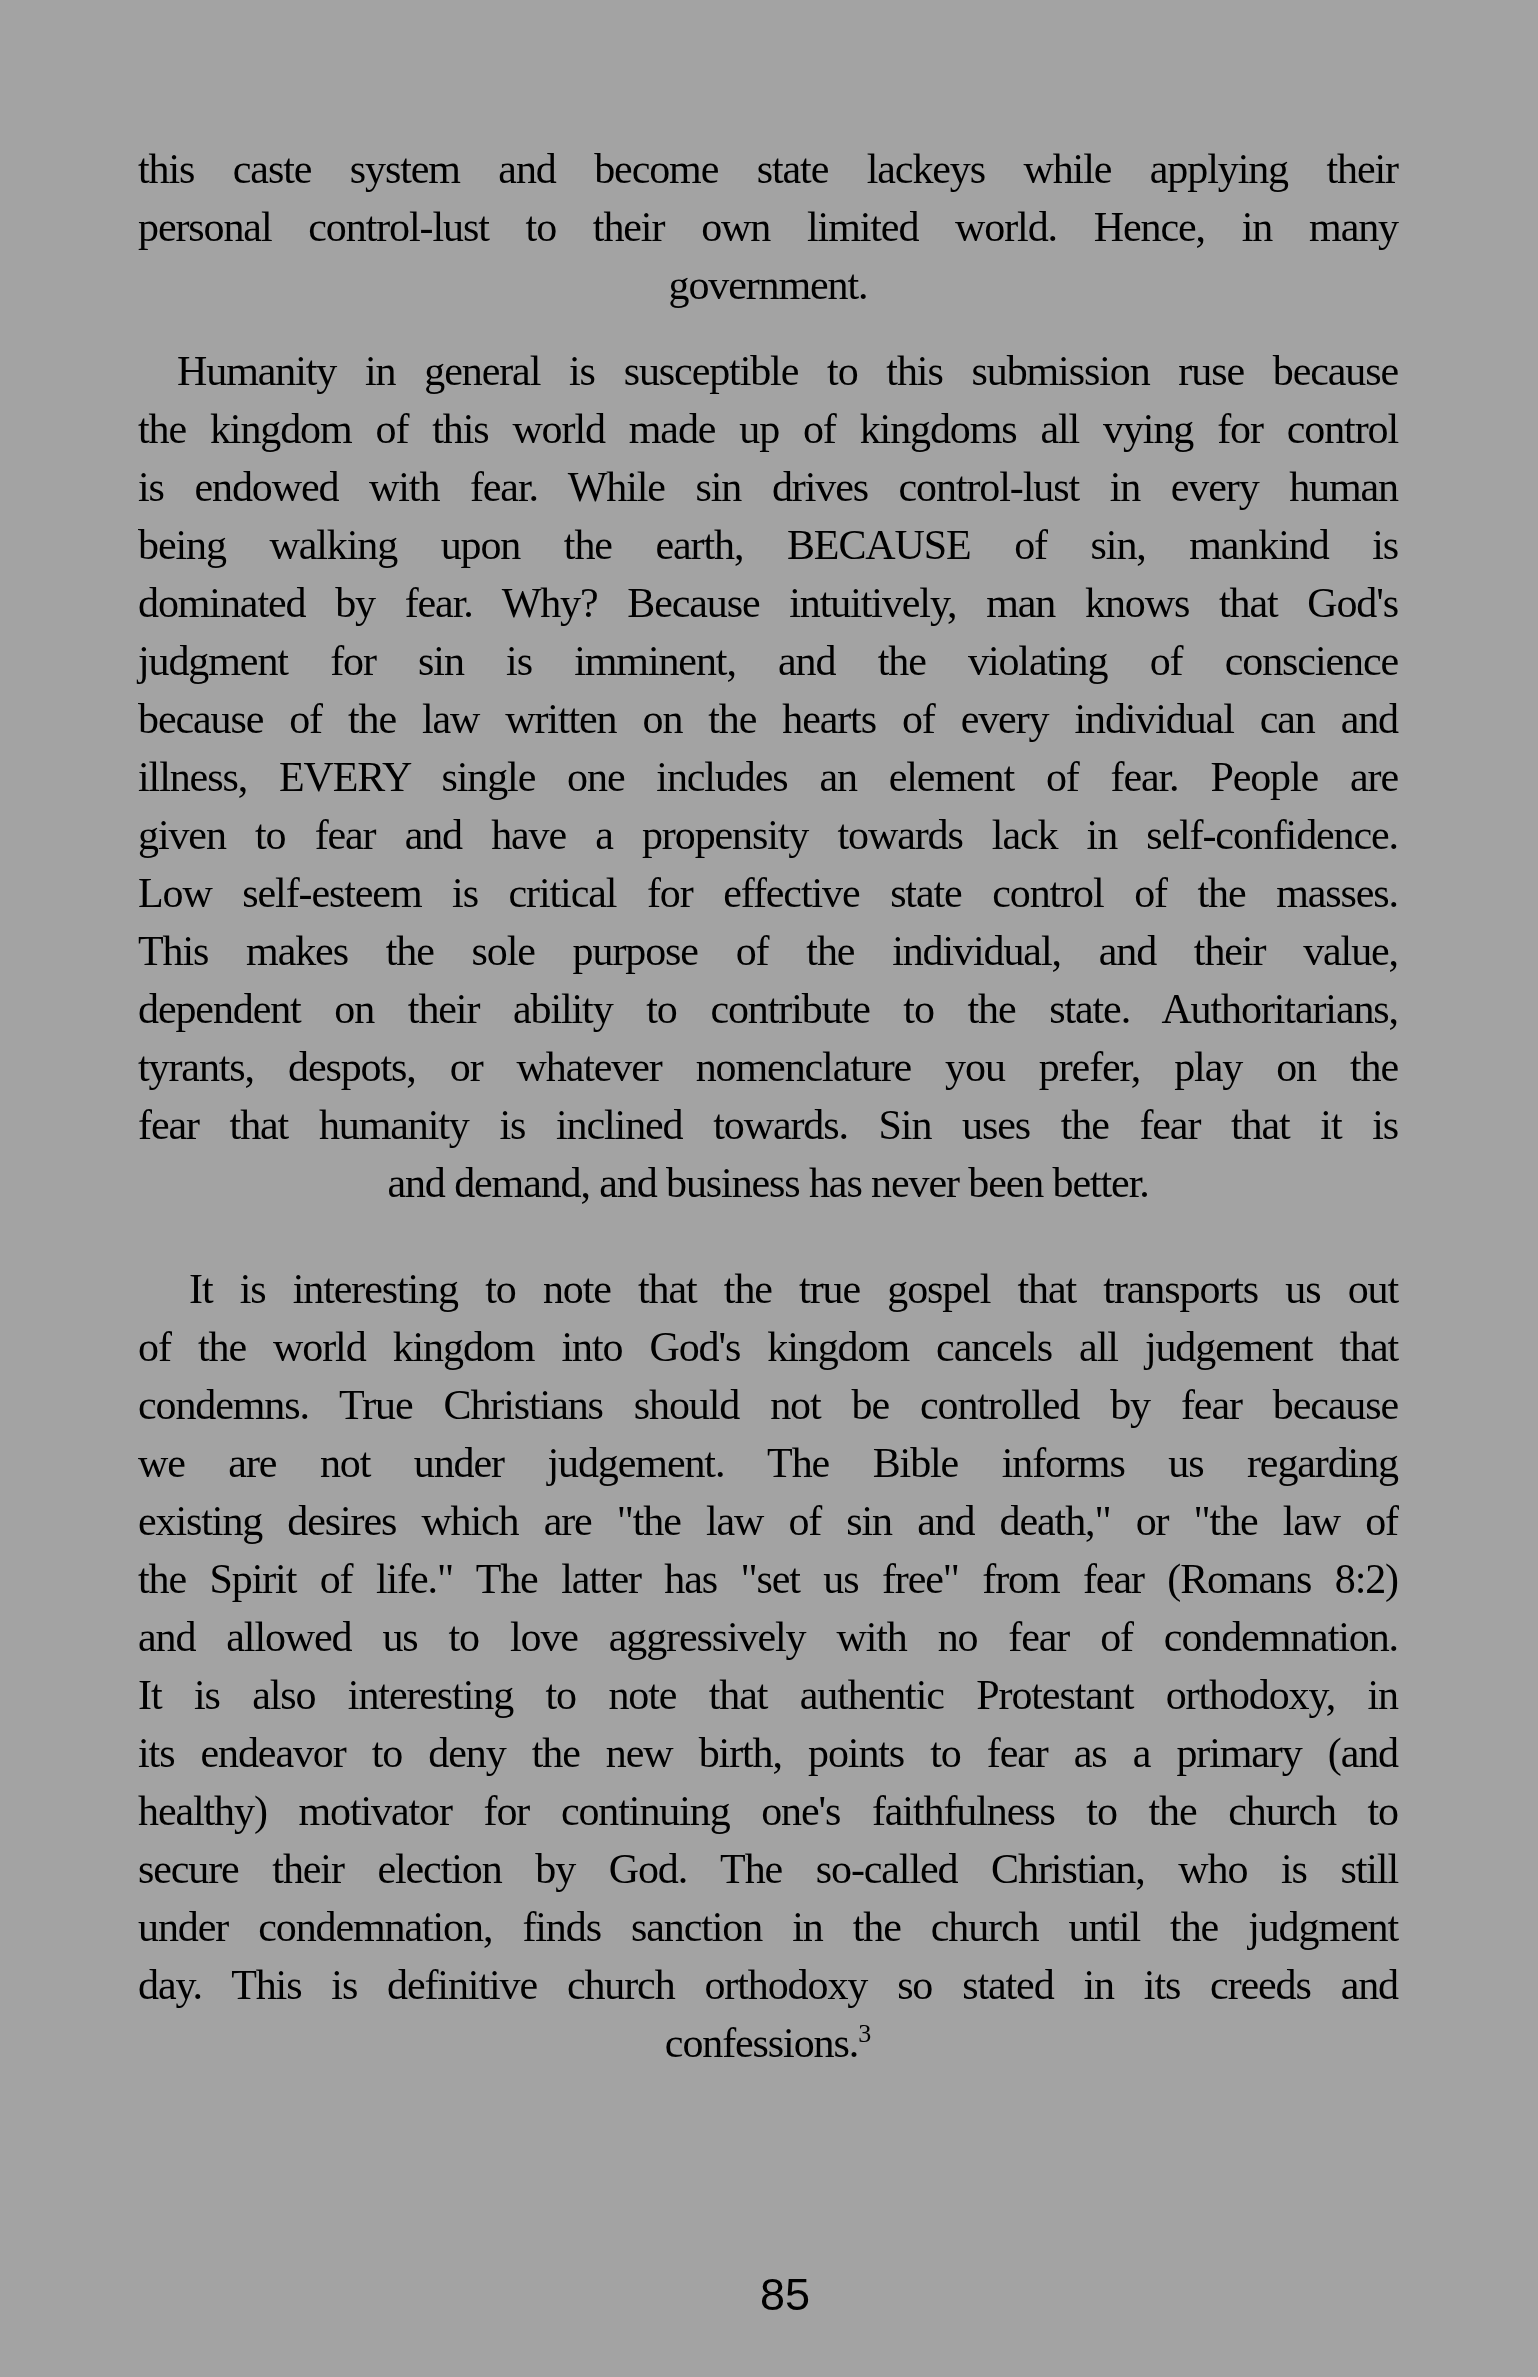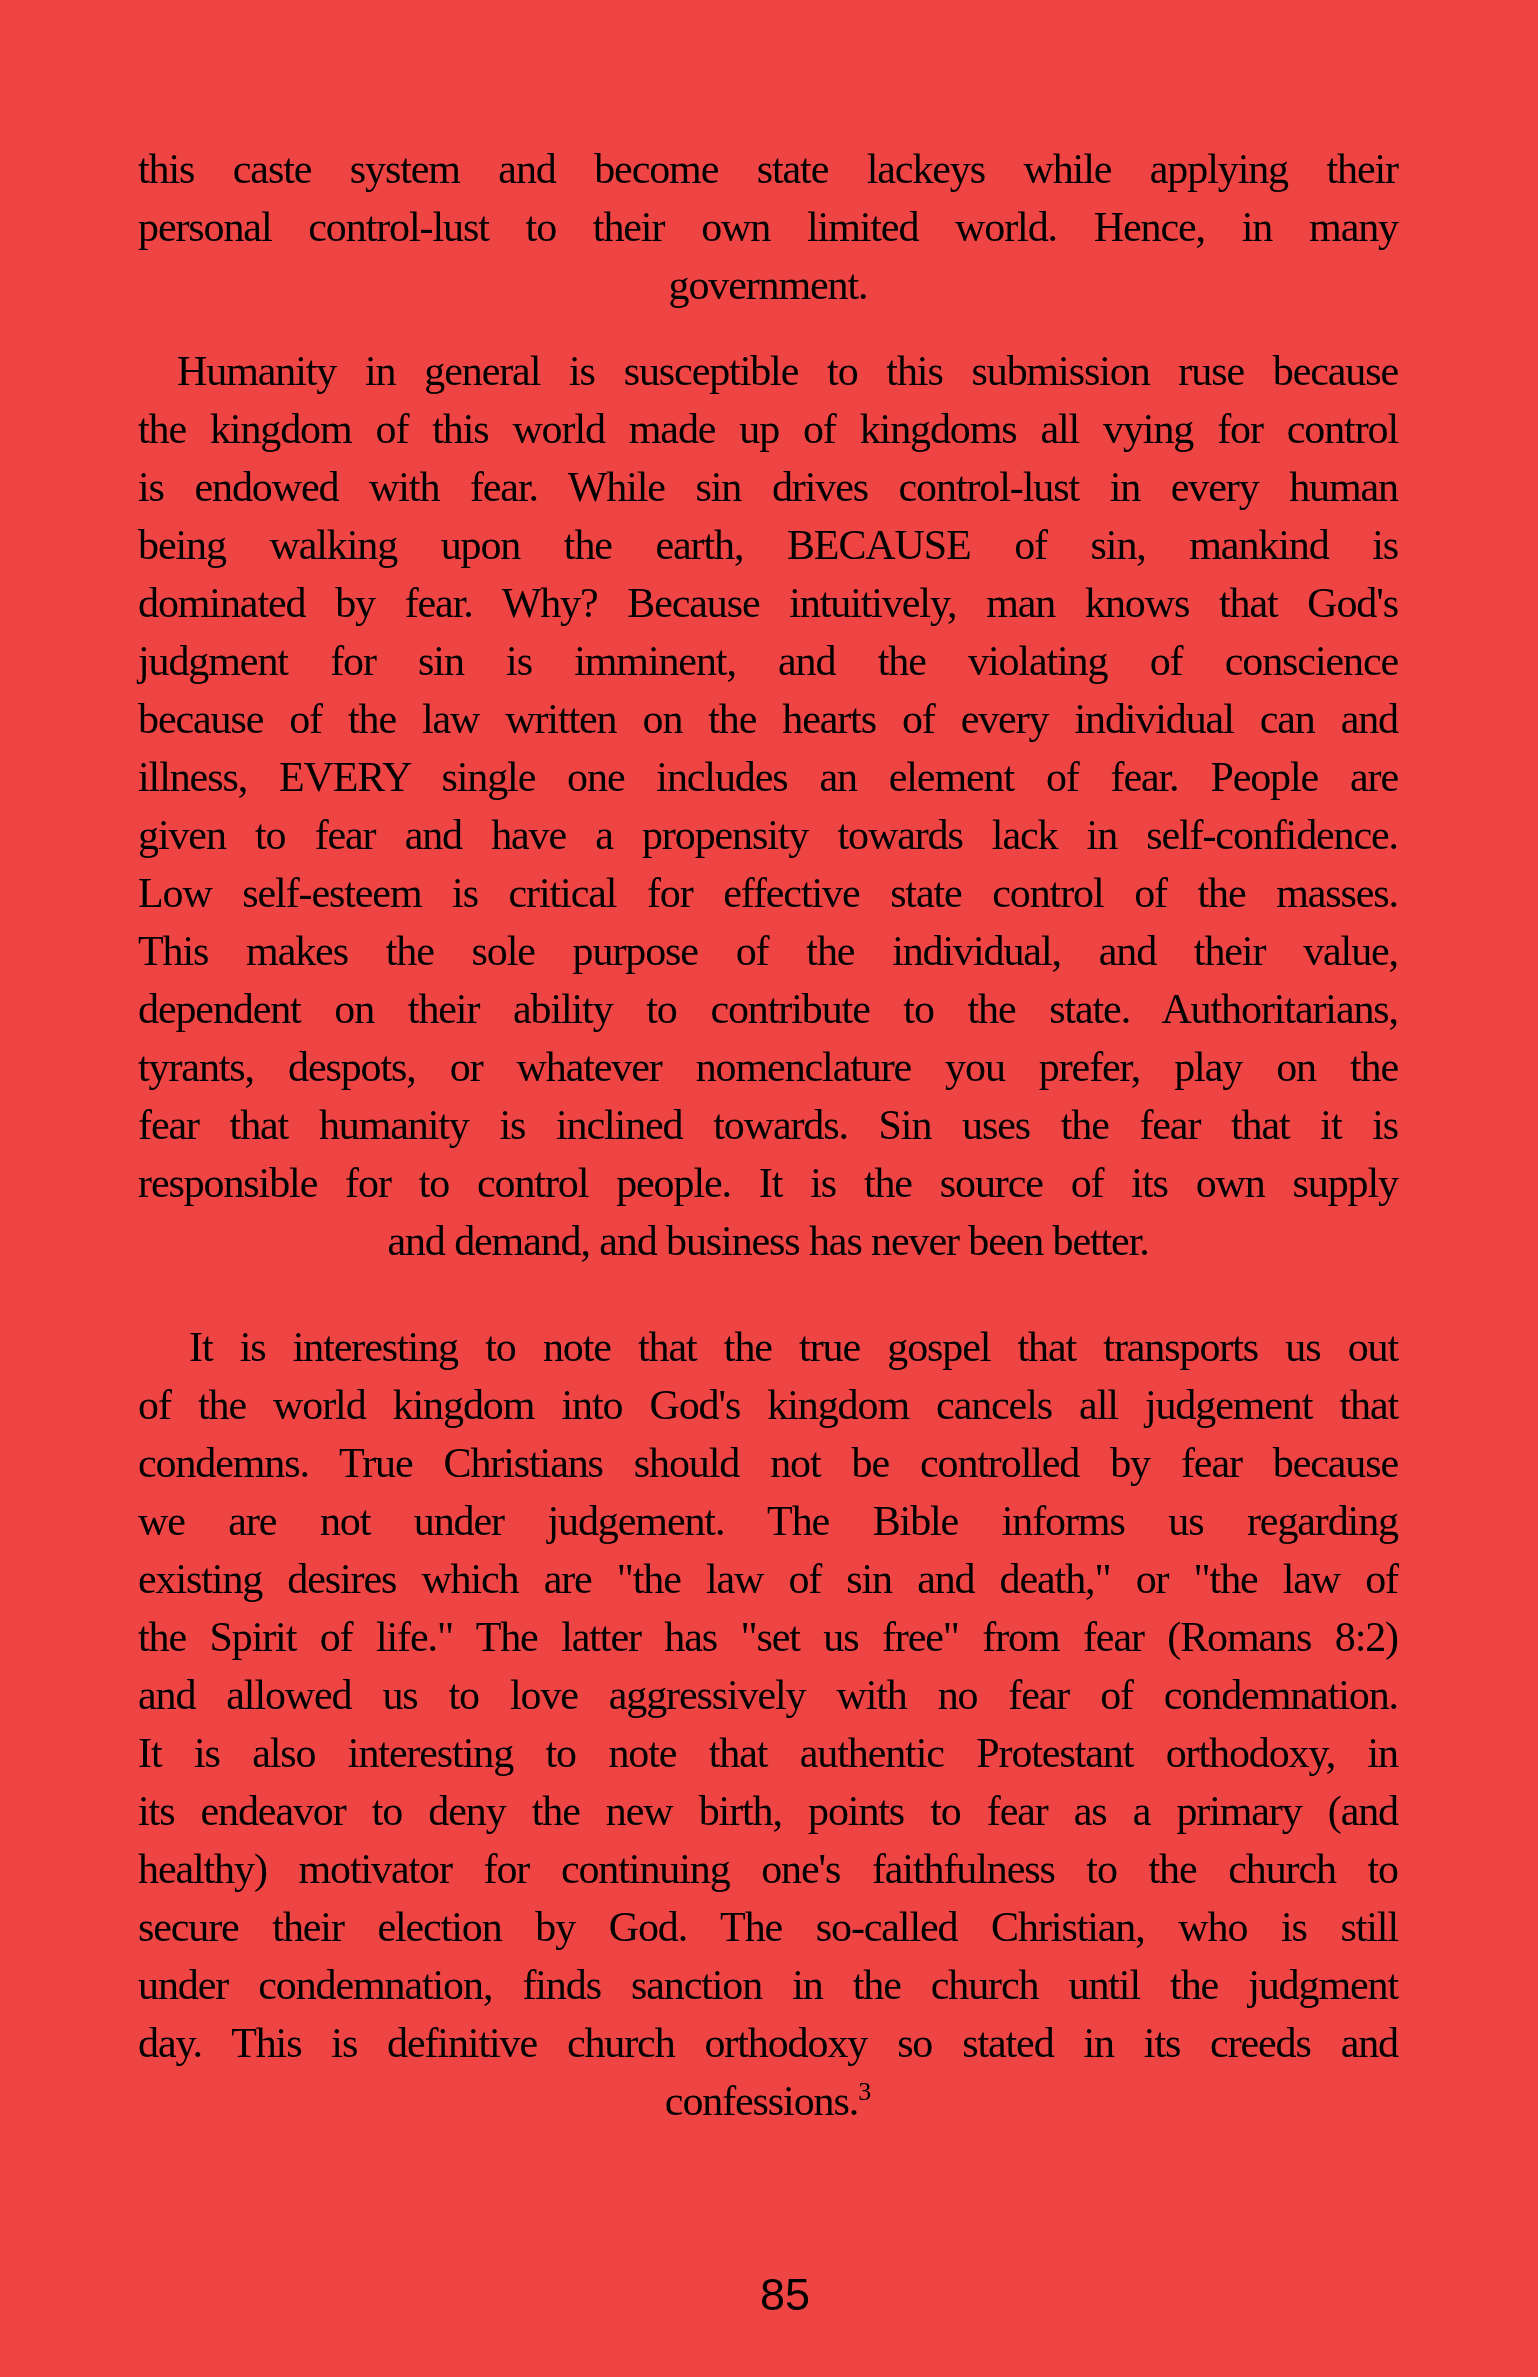--- a/index.html
+++ b/index.html
@@ -1,20 +1,20 @@
 <!DOCTYPE html>
 <html style="font-size:15px"><head>
 <meta charset="utf-8">
 <style>
   html, body { margin: 0; padding: 0; background: #ffffff; }
   .page {
     position: relative;
     width: 1538px;
     height: 2377px;
-    background: #ef4444;
+    background: #a3a3a3;
     color: #000000;
     font-family: "Liberation Serif", "DejaVu Serif", serif;
     overflow: hidden;
   }
   .text-block {
     position: absolute;
     left: 138px;
     top: 140px;
     width: 1260px;
   }
@@ -71,21 +71,20 @@
       <div class="line j">dominated by fear. Why? Because intuitively, man knows that God's</div>
       <div class="line j">judgment for sin is imminent, and the violating of conscience</div>
       <div class="line j">because of the law written on the hearts of every individual can and</div>
       <div class="line j">illness, EVERY single one includes an element of fear. People are</div>
       <div class="line j">given to fear and have a propensity towards lack in self-confidence.</div>
       <div class="line j">Low self-esteem is critical for effective state control of the masses.</div>
       <div class="line j">This makes the sole purpose of the individual, and their value,</div>
       <div class="line j">dependent on their ability to contribute to the state. Authoritarians,</div>
       <div class="line j">tyrants, despots, or whatever nomenclature you prefer, play on the</div>
       <div class="line j">fear that humanity is inclined towards. Sin uses the fear that it is</div>
-      <div class="line j">responsible for to control people. It is the source of its own supply</div>
       <div class="line last">and demand, and business has never been better.</div>
     </div>
 
     <div class="para">
       <div class="line j indent-b">It is interesting to note that the true gospel that transports us out</div>
       <div class="line j">of the world kingdom into God's kingdom cancels all judgement that</div>
       <div class="line j">condemns. True Christians should not be controlled by fear because</div>
       <div class="line j">we are not under judgement. The Bible informs us regarding</div>
       <div class="line j">existing desires which are "the law of sin and death," or "the law of</div>
       <div class="line j">the Spirit of life." The latter has "set us free" from fear (Romans 8:2)</div>

